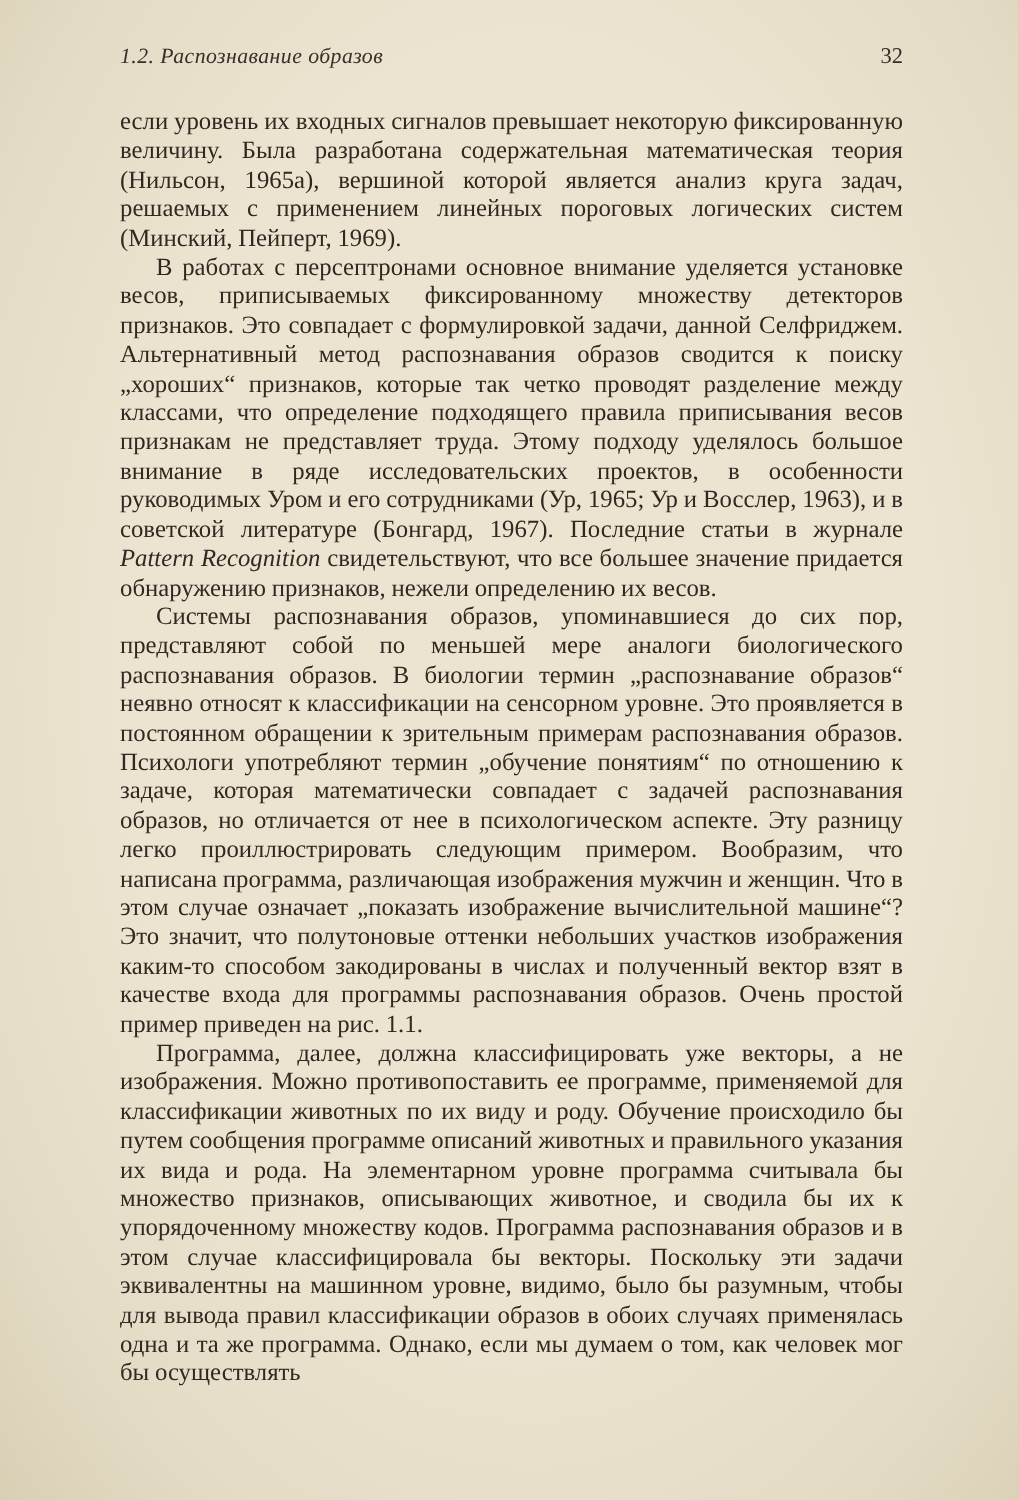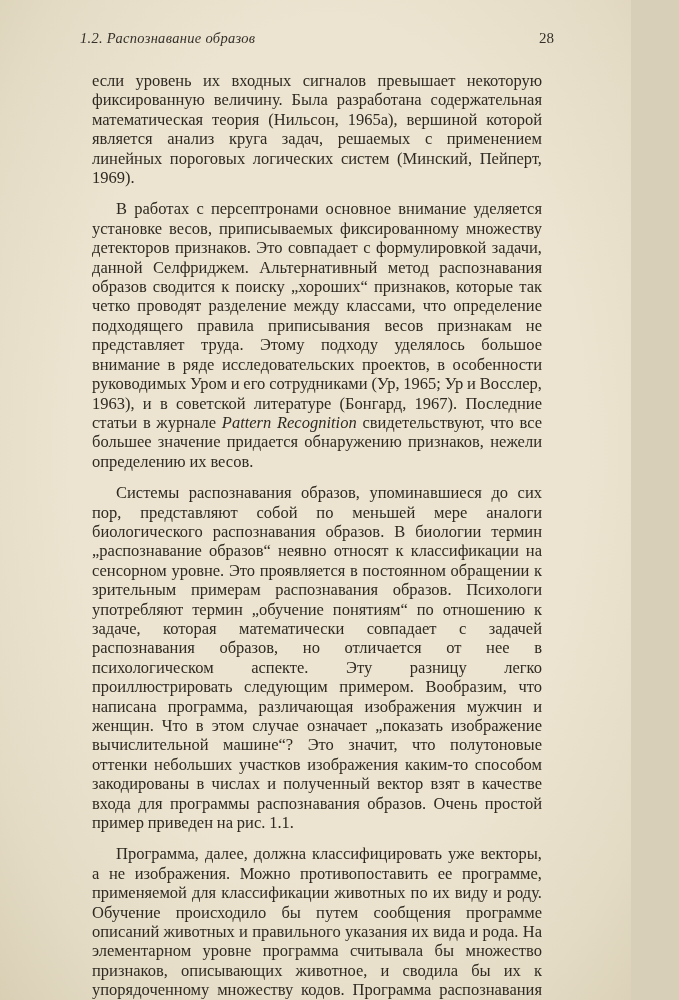--- a/index.html
+++ b/index.html
@@ -5,21 +5,21 @@
   * { box-sizing: border-box; }
   html, body { margin: 0; padding: 0; }
   body {
     width: 679px;
     height: 1000px;
     overflow: hidden;
     background: #d8cfb8;
     font-family: "Liberation Serif", "DejaVu Serif", serif;
   }
   .page {
-    width: 631px;
+    width: 679px;
     height: 1000px;
     padding: 30px 77px 12px 80px;
     background: radial-gradient(ellipse at 52% 45%, #ece4d0 55%, #e4dbc5 82%, #d9cfb5 100%);
     color: #2e2a22;
     overflow: hidden;
   }
   .running-head {
     display: flex;
     justify-content: space-between;
     align-items: baseline;
@@ -28,41 +28,41 @@
     color: #34302a;
   }
   .section-title {
     font-style: italic;
     letter-spacing: 0.3px;
   }
   .page-number {
     font-size: 15px;
   }
   .body-text p {
-    margin: 12px;
+    margin: 0;
     text-align: justify;
     font-size: 16.5px;
     line-height: 19.4px;
     word-spacing: -0.3px;
     -webkit-hyphens: auto;
     hyphens: auto;
   }
   .body-text p.indent {
     text-indent: 24px;
   }
   em { }
 </style>
 </head>
 <body>
 
 <div class="page">
 
   <header class="running-head">
     <span class="section-title">1.2. Распознавание образов</span>
-    <span class="page-number">28</span>
+    <span class="page-number">32</span>
   </header>
 
   <main class="body-text">
 
     <p class="no-indent">если уровень их входных сигналов превышает некоторую фиксированную величину. Была разработана содержательная математическая теория (Нильсон, 1965а), вершиной которой является анализ круга задач, решаемых с применением линейных пороговых логических систем (Минский, Пейперт, 1969).</p>
 
     <p class="indent"><span>В работах с персептронами основное внимание уделяется установке весов, приписываемых фиксированному множеству детекторов признаков. Это совпадает с формулировкой задачи, данной Селфриджем. Альтернативный метод распознавания образов сводится к поиску „хороших“ признаков, которые так четко проводят разделение между классами, что определение подходящего правила приписывания весов признакам не представляет труда. Этому подходу уделялось большое внимание в ряде исследовательских проектов, в особенности руководимых Уром и его сотрудниками (Ур, 1965; Ур и Восслер, 1963), и в советской литературе (Бонгард, 1967). Последние статьи в журнале </span><em>Pattern Recognition</em><span> свидетельствуют, что все большее значение придается обнаружению признаков, нежели определению их весов.</span></p>
 
     <p class="indent">Системы распознавания образов, упоминавшиеся до сих пор, представляют собой по меньшей мере аналоги биологического распознавания образов. В биологии термин „распознавание образов“ неявно относят к классификации на сенсорном уровне. Это проявляется в постоянном обращении к зрительным примерам распознавания образов. Психологи употребляют термин „обучение понятиям“ по отношению к задаче, которая математически совпадает с задачей распознавания образов, но отличается от нее в психологическом аспекте. Эту разницу легко проиллюстрировать следующим примером. Вообразим, что написана программа, различающая изображения мужчин и женщин. Что в этом случае означает „показать изображение вычислительной машине“? Это значит, что полутоновые оттенки небольших участков изображения каким-то способом закодированы в числах и полученный вектор взят в качестве входа для программы распознавания образов. Очень простой пример приведен на рис. 1.1.</p>
 

